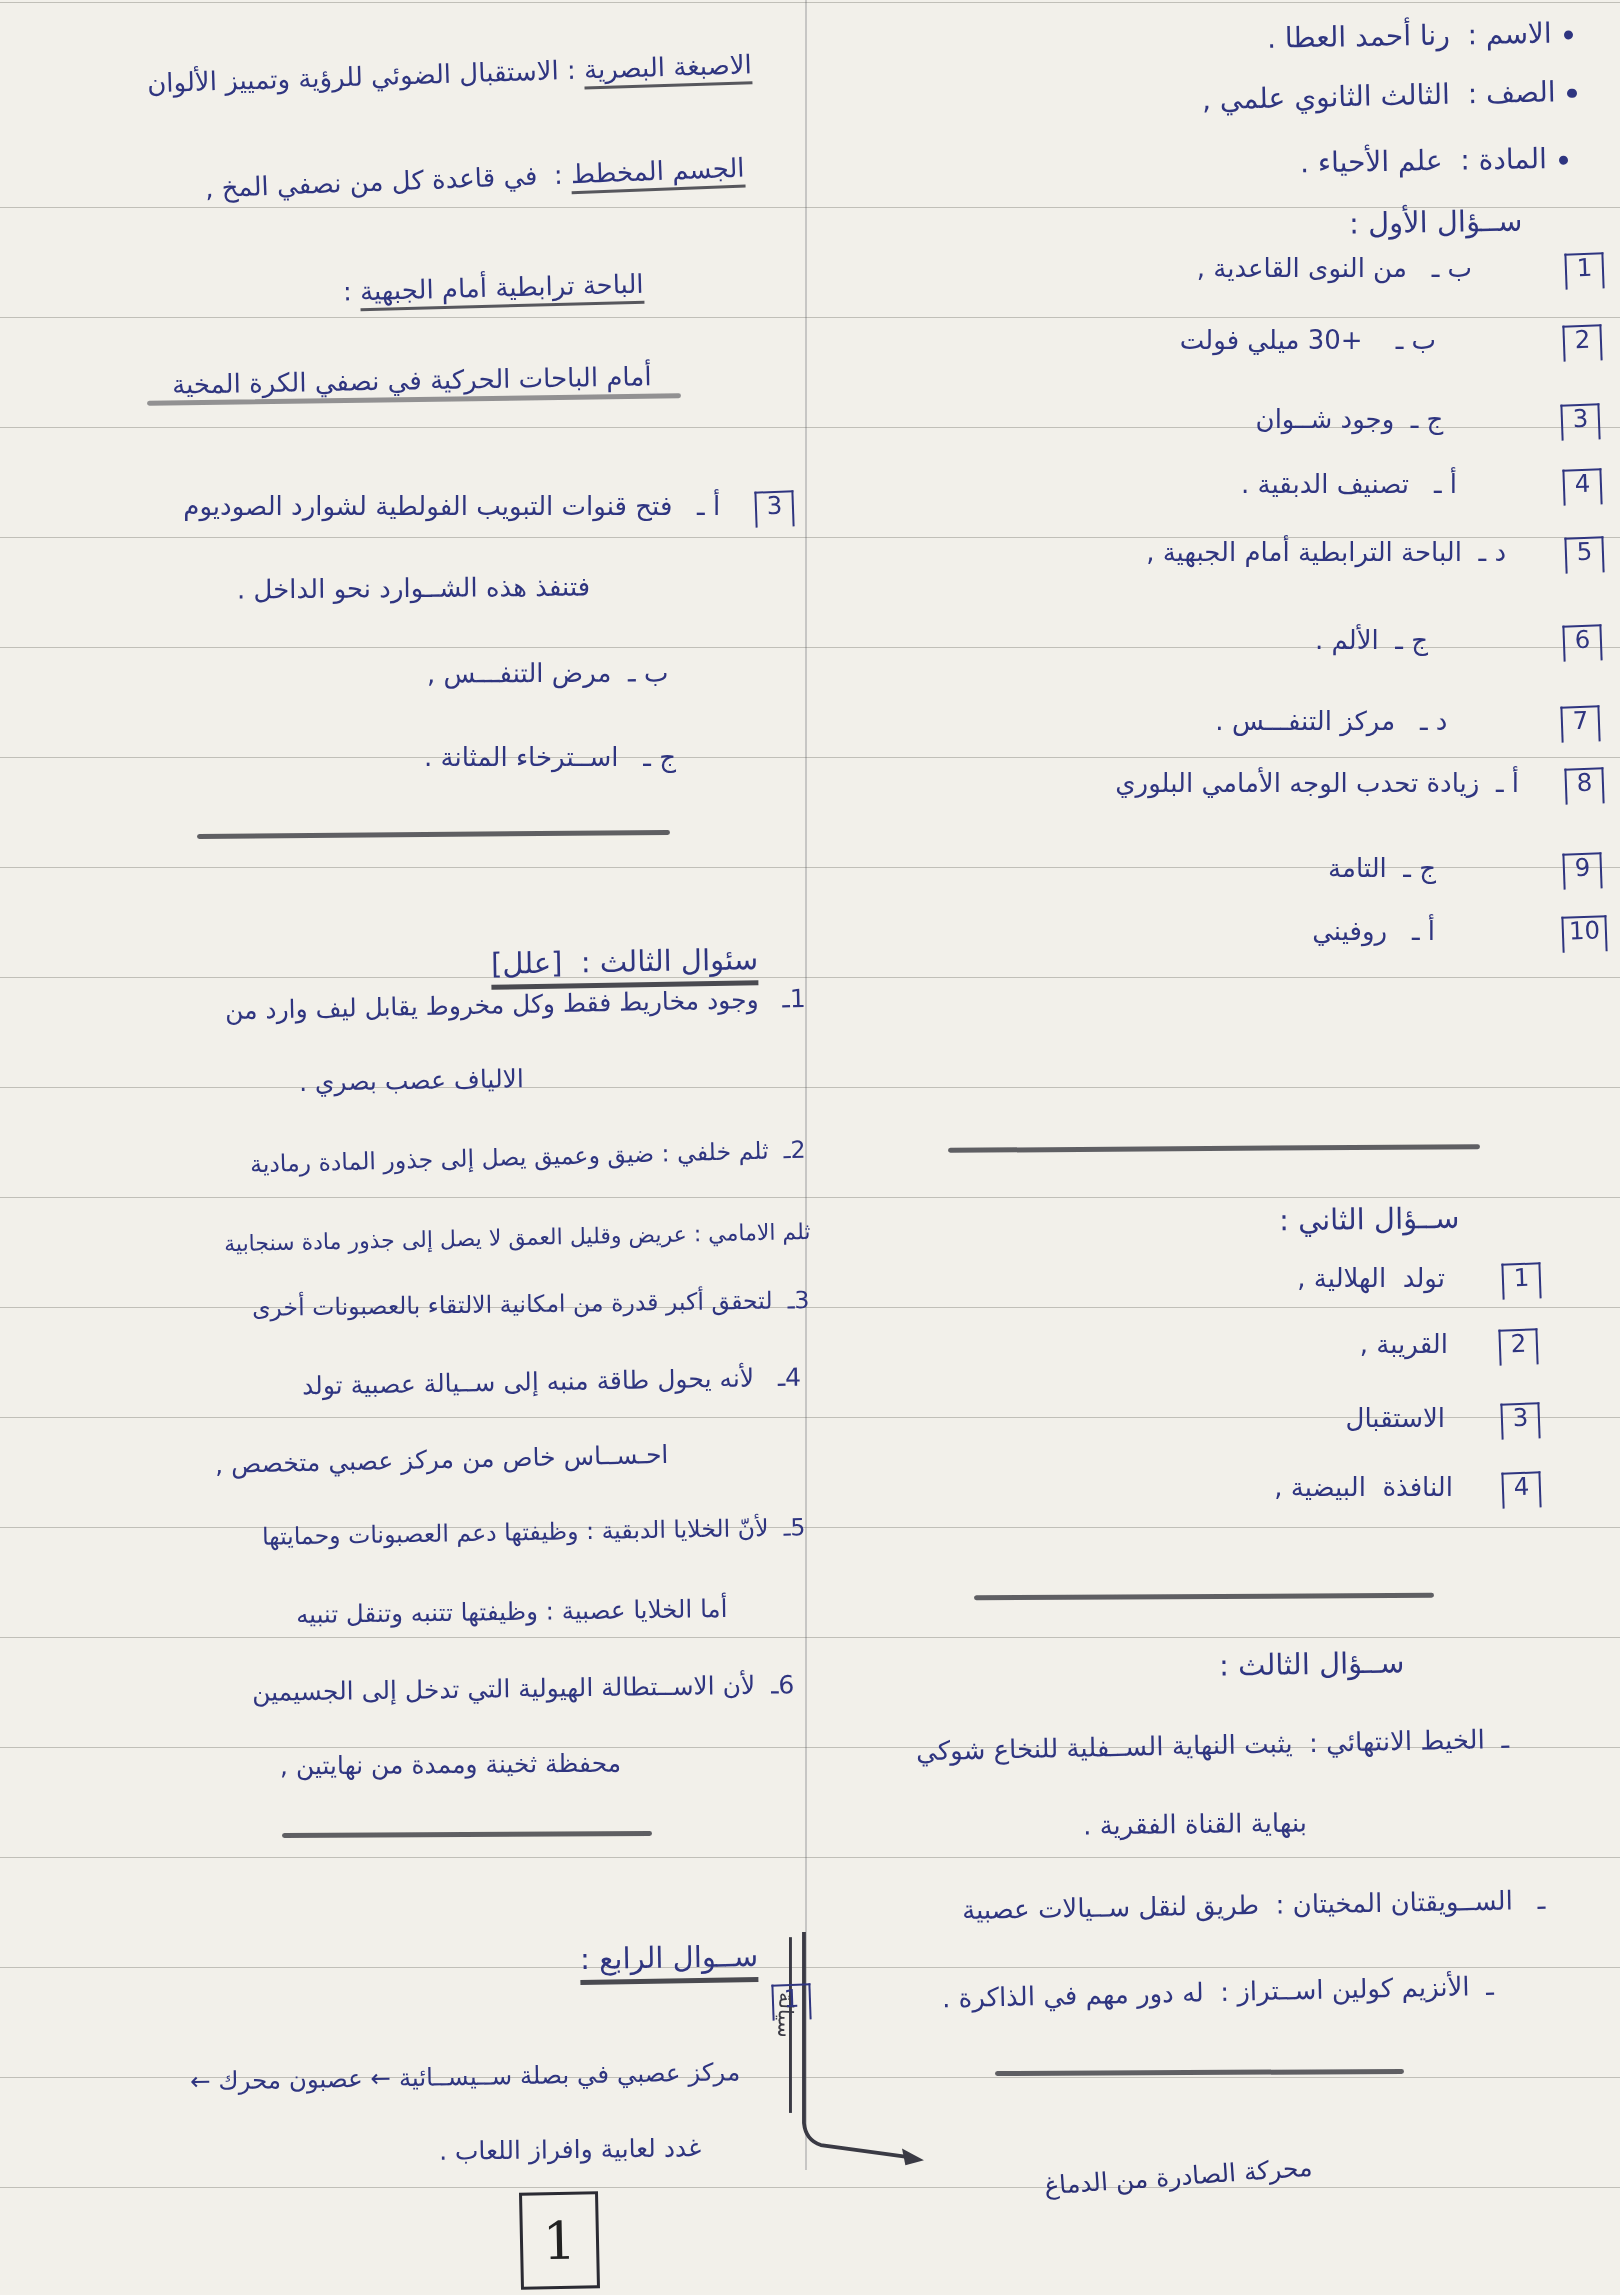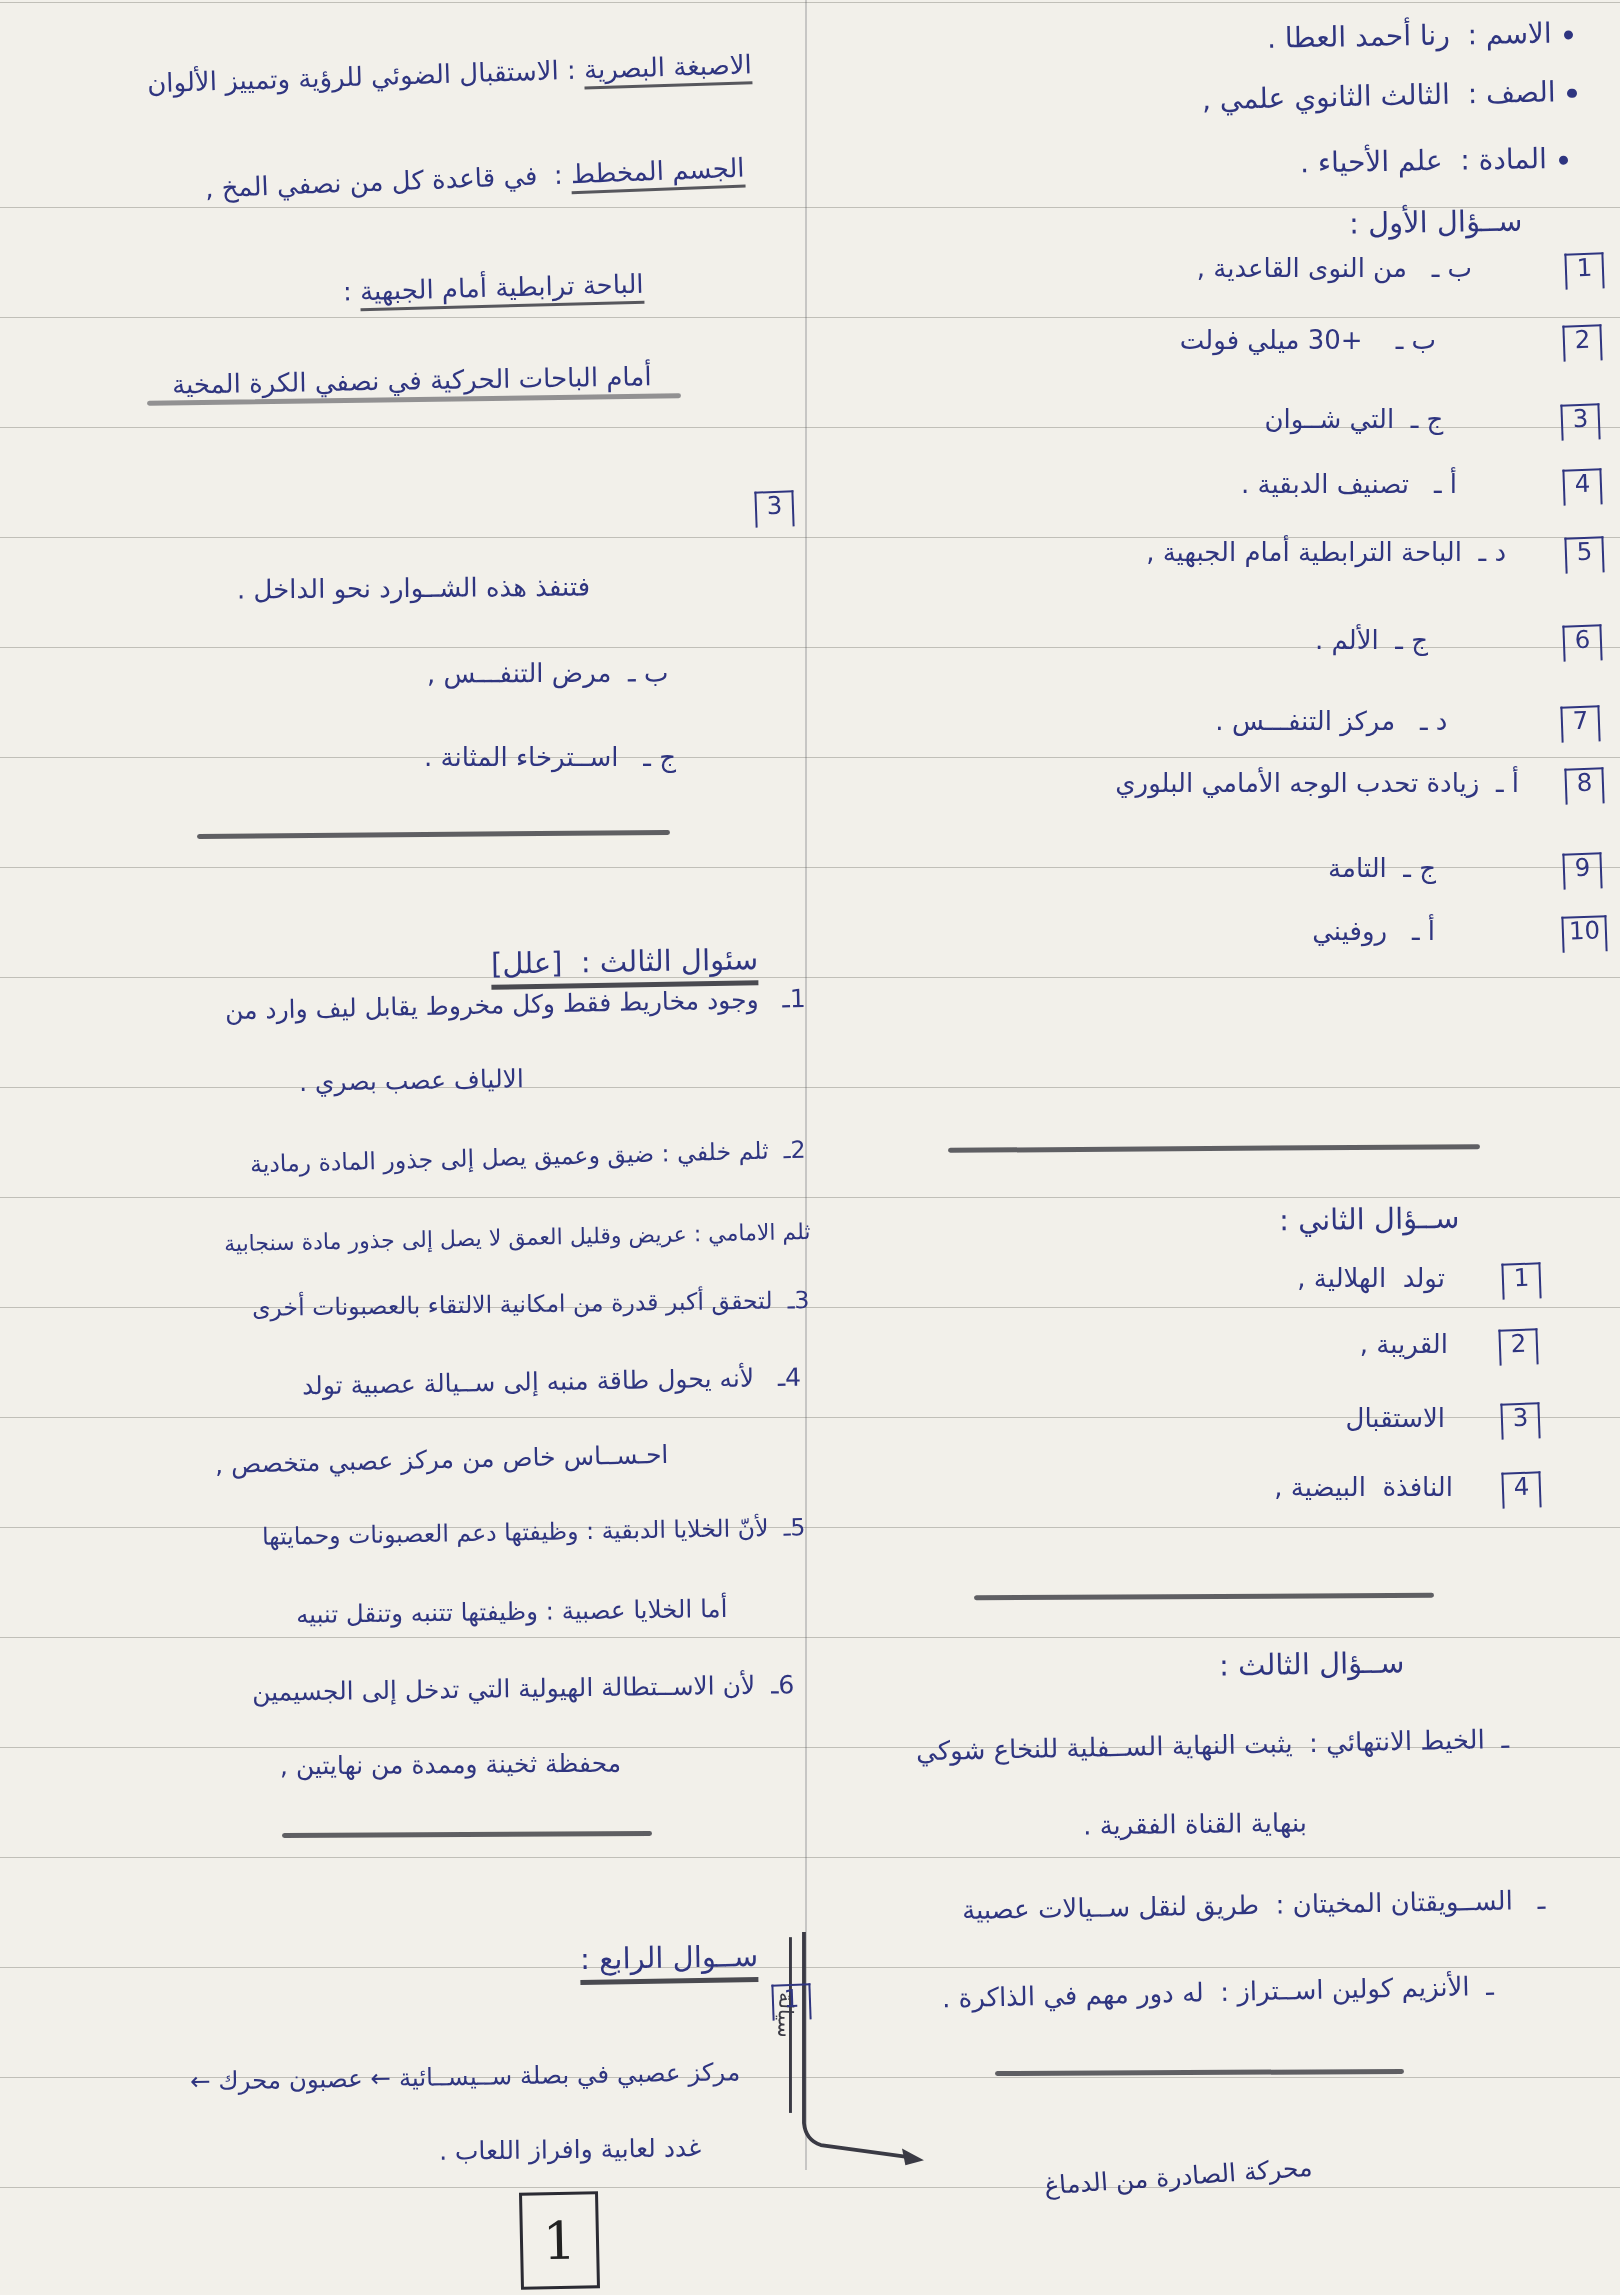--- a/index.html
+++ b/index.html
@@ -72,21 +72,21 @@
     <div class="row" style="top:253px;right:15px;">
       <span class="numbox">1</span>
       <span class="txt">ب ـ   من النوى القاعدية ,</span>
     </div>
     <div class="row" style="top:325px;right:17px;gap:127px;">
       <span class="numbox">2</span>
       <span class="txt">ب ـ    +30 ميلي فولت</span>
     </div>
     <div class="row" style="top:404px;right:18.6px;gap:118px;">
       <span class="numbox">3</span>
-      <span class="txt">ج ـ  التي شــوان</span>
+      <span class="txt">ج ـ  وجود شــوان</span>
     </div>
     <div class="row" style="top:469px;right:17px;gap:106px;">
       <span class="numbox">4</span>
       <span class="txt">أ ـ   تصنيف الدبقية .</span>
     </div>
     <div class="row" style="top:537px;right:15px;gap:59px;">
       <span class="numbox">5</span>
       <span class="txt">د ـ  الباحة الترابطية أمام الجبهية ,</span>
     </div>
     <div class="row" style="top:625px;right:17px;gap:135px;">
@@ -164,20 +164,21 @@
       <span class="uline">الباحة ترابطية أمام الجبهية</span><span> :</span>
     </div>
     <div class="line" style="top:331px;right:100px;transform:rotate(-1deg);">
       <span>أمام الباحات الحركية في نصفي الكرة المخية</span>
     </div>
 
     <div class="pdiv" style="top:397px;left:148px;width:534px;opacity:.65;transform:rotate(-0.8deg);"></div>
 
     <div class="row" style="top:491px;right:6.8px;gap:35px;">
       <span class="numbox">3</span>
+      <span class="txt">أ ـ   فتح قنوات التبويب الفولطية لشوارد الصوديوم</span>
     </div>
     <div class="line" style="top:572px;right:211px;transform:rotate(-0.5deg);">فتنفذ هذه الشــوارد نحو الداخل .</div>
     <div class="line" style="top:657px;right:133px;transform:rotate(-0.3deg);">ب ـ  مرض التنفـــس ,</div>
     <div class="line" style="top:741px;right:125px;margin-left:8px;">ج ـ   اســترخاء المثانة .</div>
 
     <div class="pdiv" style="top:832px;left:198px;width:473px;transform:rotate(-0.5deg);"></div>
 
     <div class="line qtitle" style="top:907px;right:-12.7px;transform:rotate(-1deg);">
       <span class="uline-thick">سئوال الثالث :  [علل]</span>
     </div>

